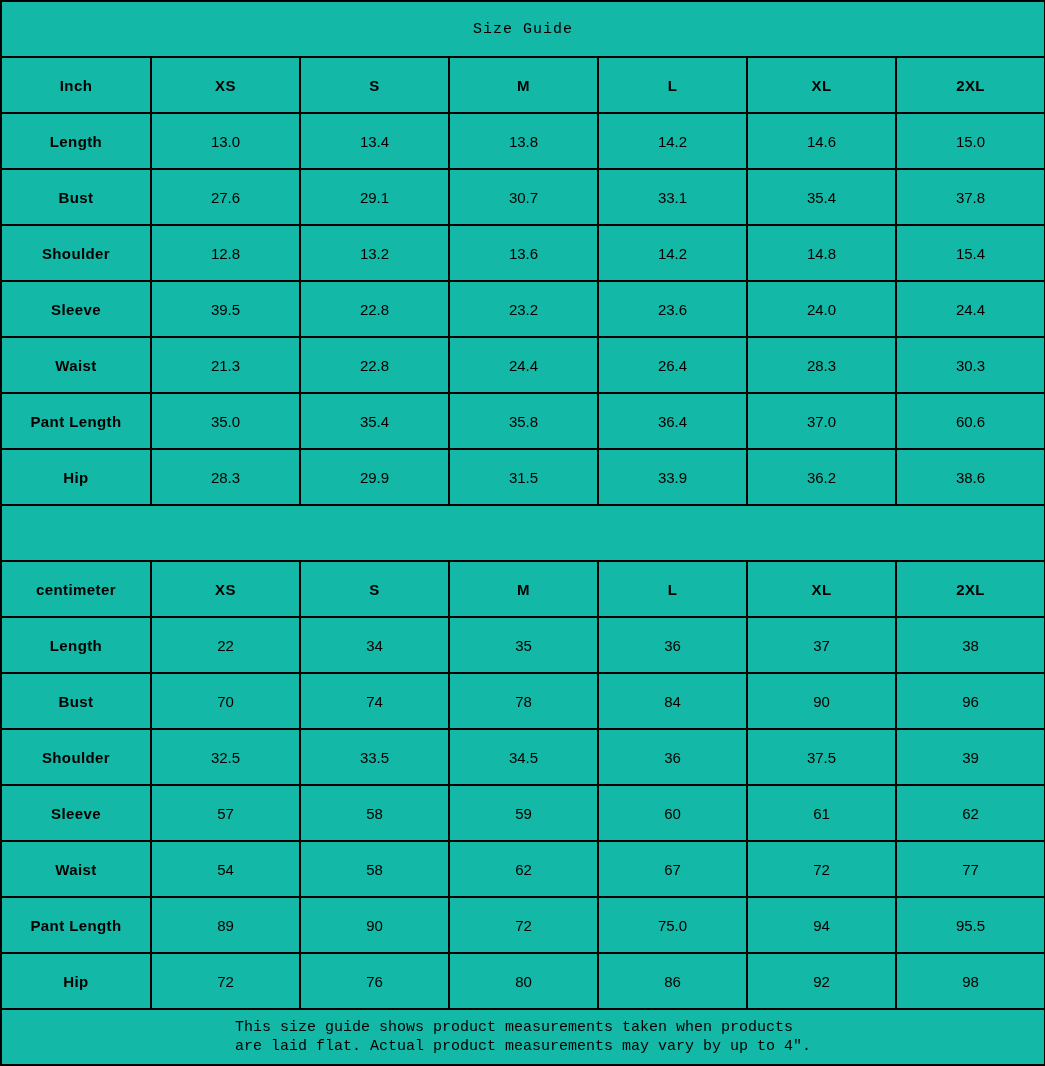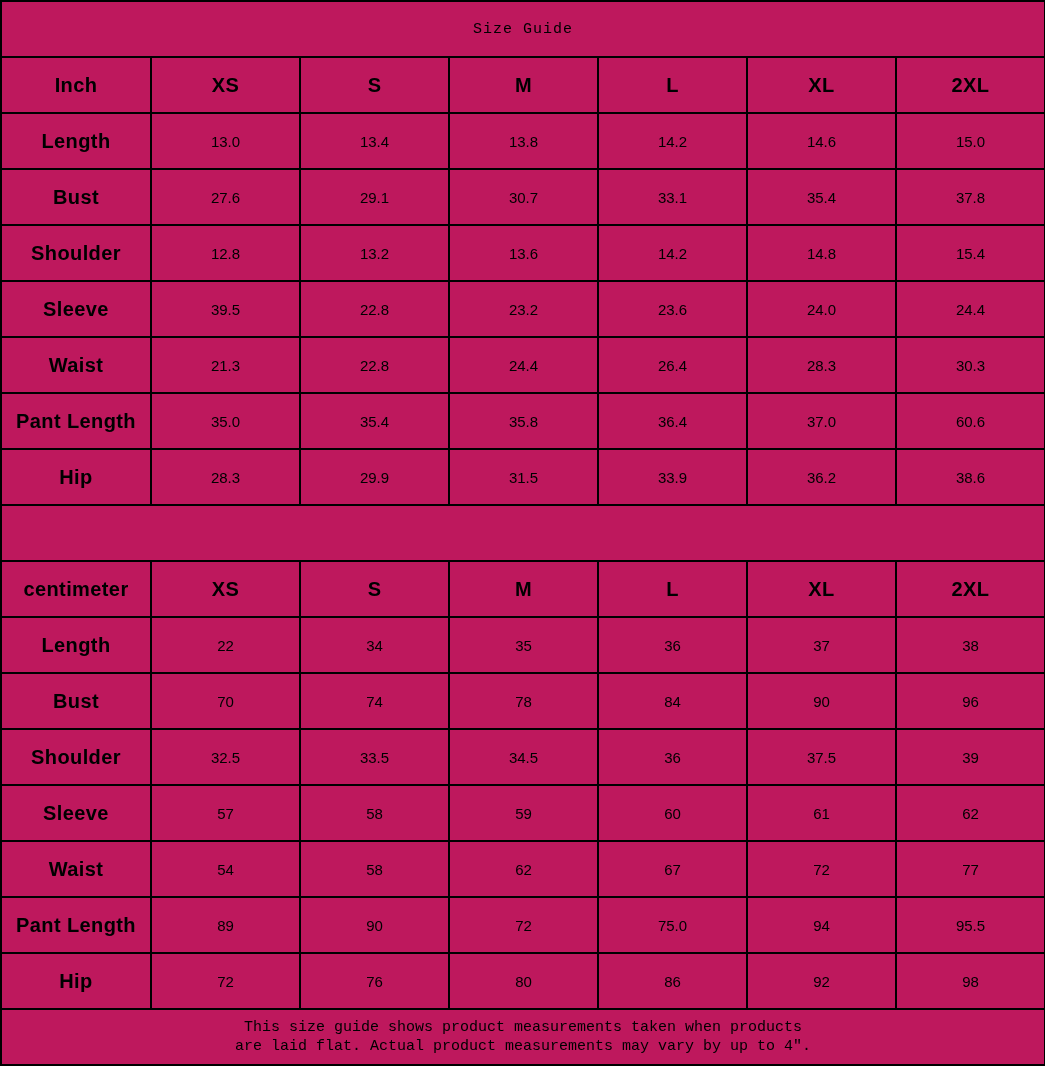--- a/index.html
+++ b/index.html
@@ -6,21 +6,21 @@
     margin: 0;
     padding: 0;
     background: #ffffff;
     width: 1045px;
   }
   .size-guide {
     width: 1045px;
     height: 1066px;
     border-collapse: collapse;
     table-layout: fixed;
-    background: #be185d;
+    background: #14b8a6;
     color: #000000;
     font-family: "Liberation Sans", sans-serif;
   }
   .size-guide td, .size-guide th {
     border: 2px solid #000000;
     text-align: center;
     vertical-align: middle;
     padding: 0;
     overflow: hidden;
   }
@@ -32,41 +32,41 @@
     letter-spacing: 1px;
   }
   .header-row th {
     height: 54px;
     font-size: 15px;
     font-weight: bold;
     letter-spacing: 0.4px;
   }
   .size-guide tbody th {
     height: 54px;
-    font-size: 20px;
+    font-size: 15px;
     font-weight: bold;
     letter-spacing: 0.4px;
   }
   .size-guide tbody td {
     height: 54px;
     font-size: 15px;
     font-weight: normal;
   }
   .spacer-row td {
     height: 54px;
   }
   .footer-row td {
     height: 56px;
     font-family: "Liberation Mono", "DejaVu Sans Mono", monospace;
     font-size: 14px;
     line-height: 19px;
   }
   .footer-inner {
     display: inline-block;
-    text-align: center;
+    text-align: left;
     white-space: nowrap;
   }
 </style>
 </head>
 <body>
 
 <table class="size-guide">
   <colgroup>
     <col style="width:150px">
     <col style="width:149px">

